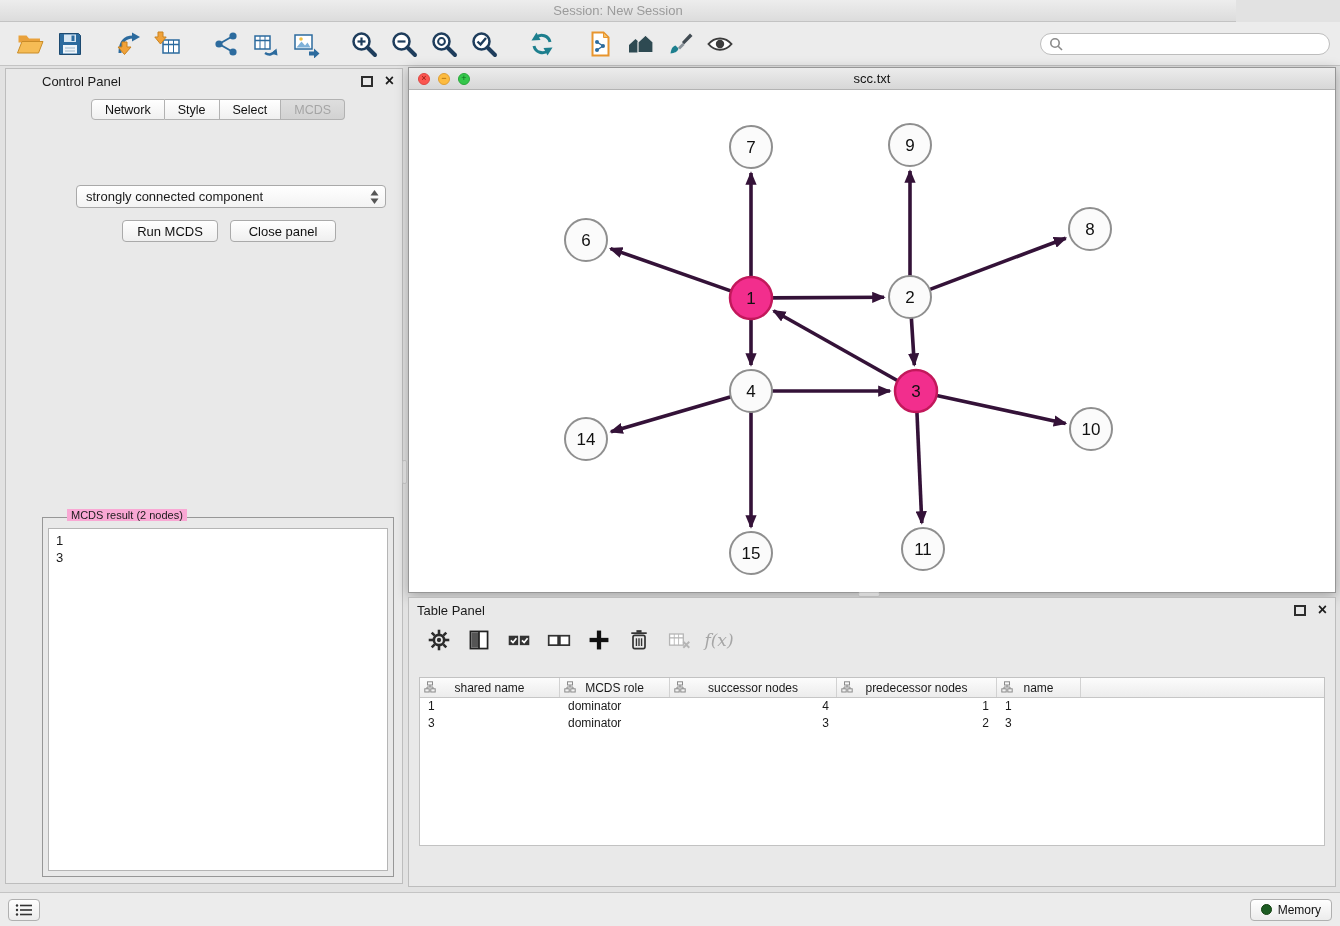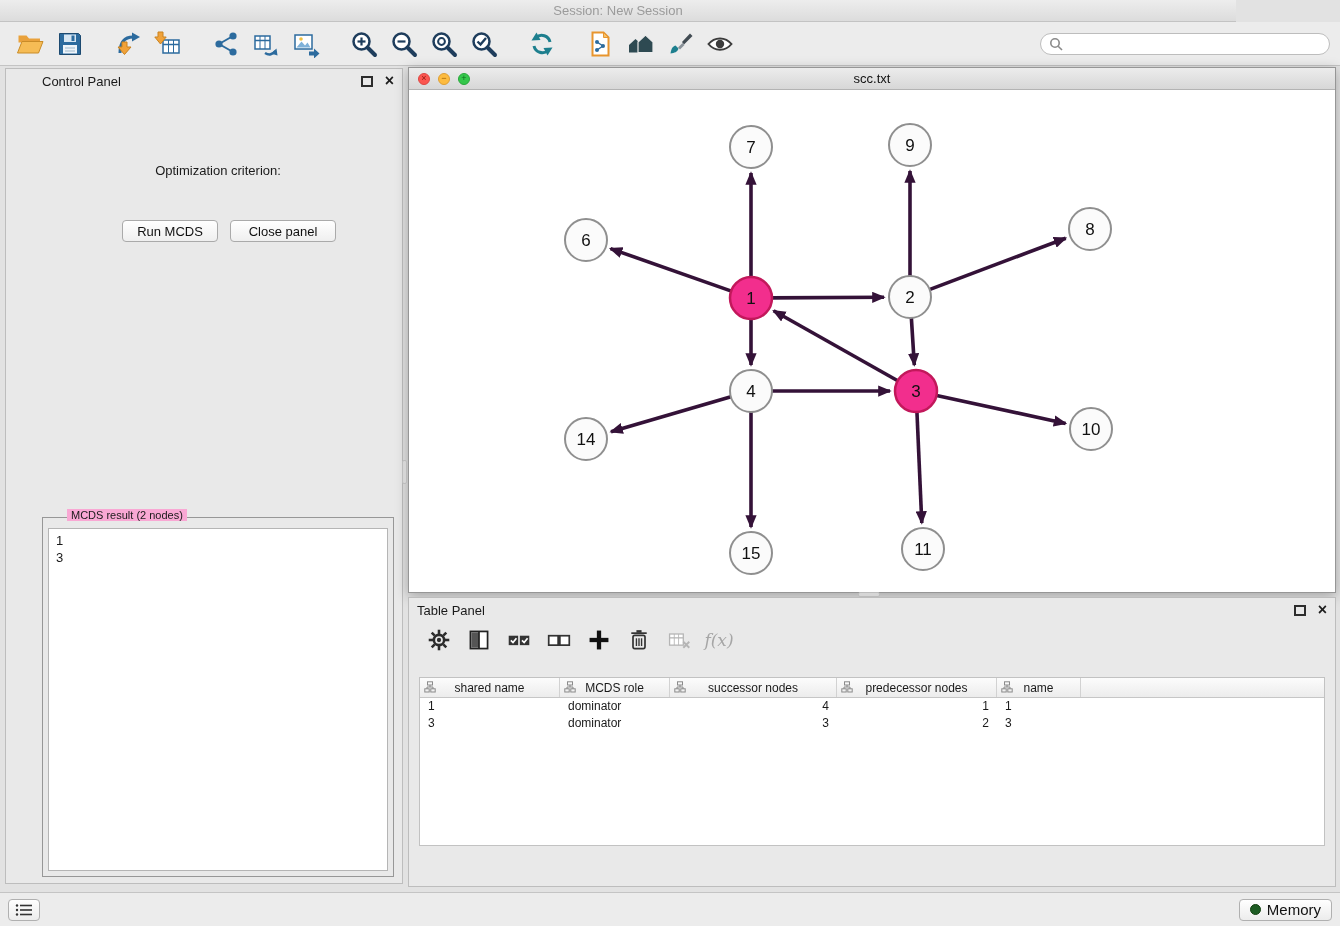--- a/index.html
+++ b/index.html
@@ -70,21 +70,21 @@
   .th{position:relative;display:flex;align-items:center;justify-content:center;font-size:12px;border-right:1px solid #d2d2d2;cursor:pointer;}
   .th .hicon{position:absolute;left:4px;top:3px;}
   .th.fill{flex:1;border-right:none;cursor:default;}
   .tr{display:flex;height:17px;background:#fff;}
   .td{font-size:12px;line-height:17px;padding:0 8px;overflow:hidden;white-space:nowrap;cursor:default;}
   .tp-tabs{position:absolute;left:0;right:0;bottom:6px;}
 
   
   .statusbar{position:absolute;left:0;top:892px;width:1340px;height:34px;background:#ececec;border-top:1px solid #c4c4c4;display:flex;align-items:center;padding:0 8px;}
   .list-btn{width:32px;height:22px;border:1px solid #b0b0b0;border-radius:4px;background:linear-gradient(#fff,#ececec);display:flex;align-items:center;justify-content:center;cursor:pointer;}
-  .memory-btn{margin-left:auto;height:22px;border:1px solid #b0b0b0;border-radius:4px;background:linear-gradient(#fff,#ececec);display:flex;align-items:center;gap:6px;padding:0 10px;font-size:15px;color:#111;cursor:pointer;}
+  .memory-btn{margin-left:auto;height:22px;border:1px solid #b0b0b0;border-radius:4px;background:linear-gradient(#fff,#ececec);display:flex;align-items:center;gap:6px;padding:0 10px;font-size:12px;color:#111;cursor:pointer;}
   .memory-dot{width:11px;height:11px;border-radius:50%;background:#1d5c23;border:1px solid #12400f;}
 </style>
 </head>
 <body>
 
 <div class="titlebar">
   <span>Session: New Session</span>
 </div>
 
 <div class="toolbar">
@@ -229,21 +229,33 @@
 </div>
 
 <div class="panel" id="control-panel">
   <div class="panel-header">
     <span>Control Panel</span>
     <span class="sp"></span>
     <button class="float-btn"></button>
     <button class="close-btn">×</button>
   </div>
   <div class="cp-body">
-    <div class="opt-label">Optimization criterion:</div>
+    <div class="tabs cp-tabs">
+        <button class="tab">Network</button>
+        <button class="tab">Style</button>
+        <button class="tab">Select</button>
+        <button class="tab active">MCDS</button>
+      </div>
+    <div class="combo">
+      <span class="combo-text">strongly connected component</span>
+      <svg width="9" height="16" viewBox="0 0 9 16">
+          <polygon points="4.5,1 8.5,6.5 0.5,6.5" fill="#555"></polygon>
+          <polygon points="4.5,15 8.5,9.5 0.5,9.5" fill="#555"></polygon>
+        </svg>
+    </div>
     <button class="btn" id="run-btn">Run MCDS</button>
     <button class="btn" id="closepanel-btn">Close panel</button>
     <div class="group">
       <span class="group-title">MCDS result (2 nodes)</span>
       <div class="group-list">
           <div>1</div>
           <div>3</div>
         </div>
     </div>
   </div>

